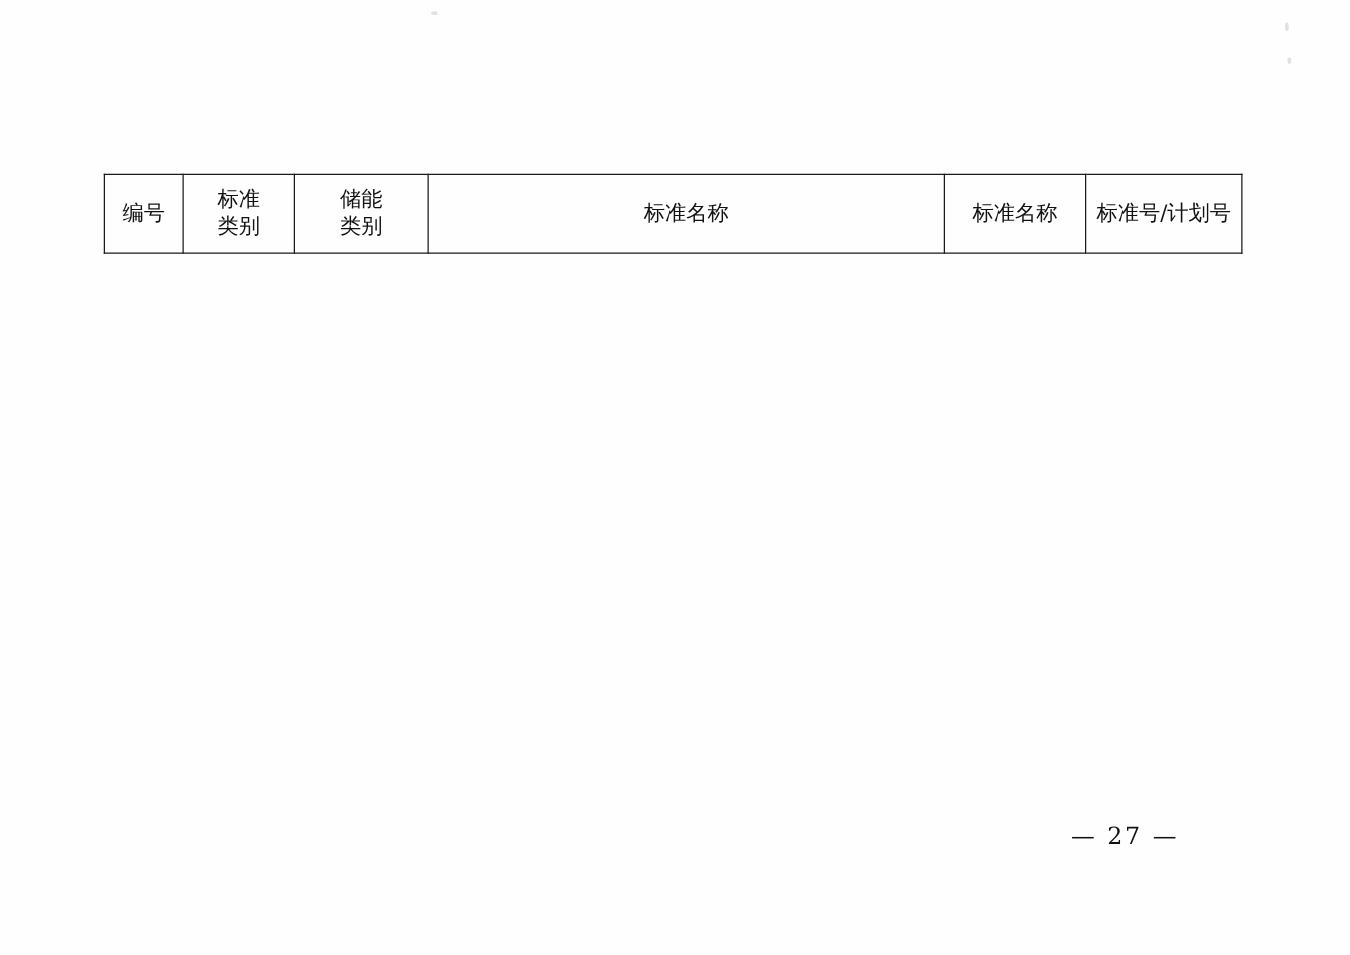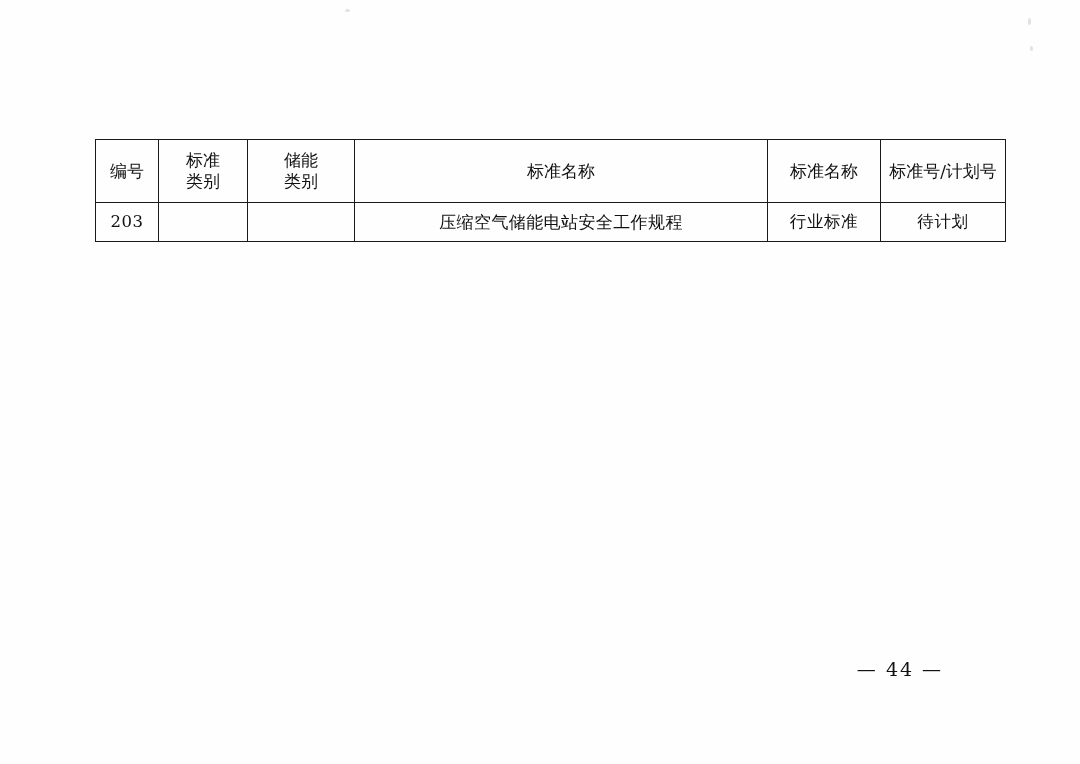--- a/index.html
+++ b/index.html
@@ -34,21 +34,20 @@
   .table-wrap {
     position: absolute;
     left: 83px;
     top: 139px;
     width: 904px;
   }
   table.std-table {
     border-collapse: collapse;
     width: 904px;
     table-layout: fixed;
-    margin-left: 12px;
   }
   table.std-table td, table.std-table th {
     border: 1.4px solid #1a1a1a;
     padding: 0;
     text-align: center;
     vertical-align: middle;
     font-weight: normal;
     font-size: 17px;
     line-height: 1.22;
     color: #111;
@@ -110,29 +109,21 @@
           <td class="col-store">
             <span class="two-line">储能</span>
             <span class="two-line">类别</span>
           </td>
           <td class="col-name" style="padding-left:0;">标准名称</td>
           <td class="col-type">标准名称</td>
           <td class="col-code">标准号/计划号</td>
         </tr>
       </thead>
       <tbody>
-        <tr>
-          <td class="col-no">203</td>
-          <td class="col-cat"></td>
-          <td class="col-store"></td>
-          <td class="col-name">压缩空气储能电站安全工作规程</td>
-          <td class="col-type">行业标准</td>
-          <td class="col-code">待计划</td>
-        </tr>
       </tbody>
     </table>
   </div>
 
   <div class="page-number">
-    <span class="pn-inner">— 44 —</span>
+    <span class="pn-inner">— 27 —</span>
   </div>
 
 </div>
 
 </body></html>

